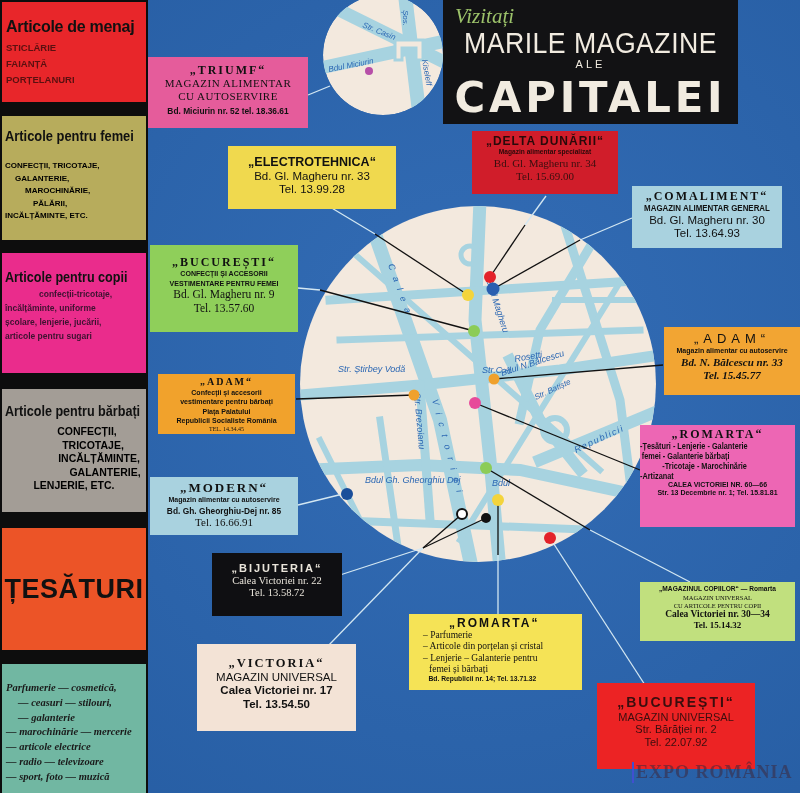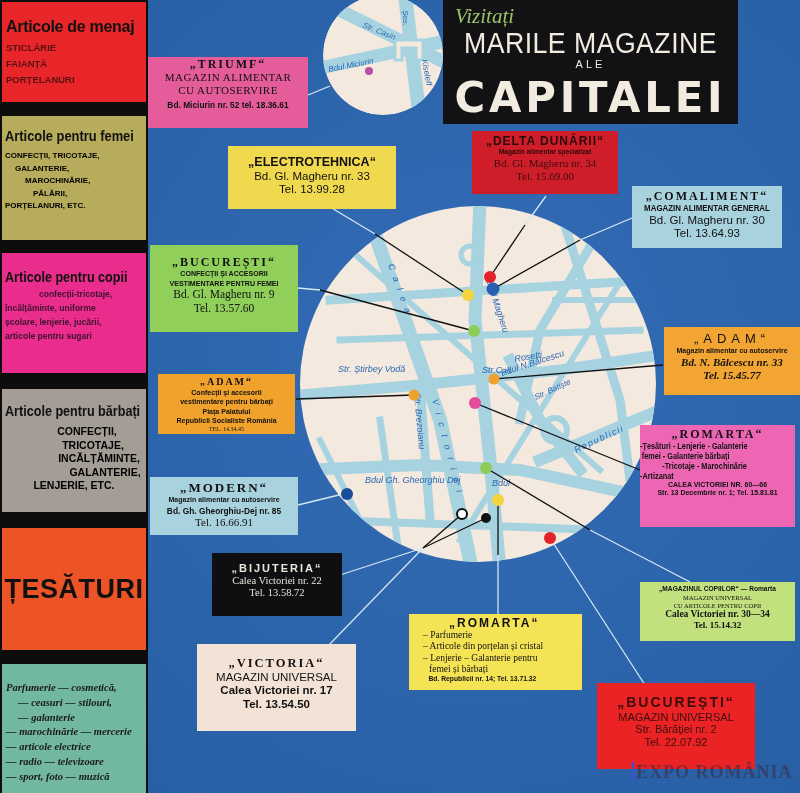--- a/index.html
+++ b/index.html
@@ -8,21 +8,21 @@
 
   
   .leftcol { position: absolute; left: 0; top: 0; width: 148px; height: 793px; background: #0d0d0d; }
   .cat { position: absolute; left: 2px; width: 144px; overflow: hidden; }
   .cat .t { font-family: "Liberation Sans Narrow", "Liberation Sans", sans-serif; color: #111; }
   .cat1 { top: 2px; height: 100px; background: #e8262a; padding: 16px 4px; }
   .cat1 .t { font-size: 16px; font-weight: 700; letter-spacing: -0.3px; }
   .cat1 .items div { font-size: 9.5px; font-weight: 700; color: #5a1010; margin-top: 5px; }
   .cat2 { top: 116px; height: 124px; background: #b7ac5c; padding: 12px 3px; }
   .cat2 .t { font-size: 14px; font-weight: 700; transform: scaleX(0.92); transform-origin: left; white-space: nowrap; }
-  .cat2 .items { font-size: 8px; font-weight: 700; margin-top: 6px; line-height: 12.5px; }
+  .cat2 .items { font-size: 8px; font-weight: 700; margin-top: 16px; line-height: 12.5px; }
   .cat3 { top: 253px; height: 120px; background: #ea2c8c; padding: 16px 3px; }
   .cat3 .t { font-size: 14px; font-weight: 700; transform: scaleX(0.9); transform-origin: left; white-space: nowrap; }
   .cat3 .items { font-size: 8.5px; font-weight: 700; color: #3d1230; line-height: 14px; margin-top: 2px; }
   .cat4 { top: 389px; height: 123px; background: #a39d96; padding: 14px 3px; }
   .cat4 .t { font-size: 14px; font-weight: 700; transform: scaleX(0.9); transform-origin: left; white-space: nowrap; }
   .cat4 .items { font-size: 10.5px; font-weight: 700; line-height: 13.5px; margin-top: 6px; text-align: center; }
   .cat5 { top: 528px; height: 122px; background: #ec5427; display: flex; align-items: center; justify-content: center; }
   .cat5 .t { font-size: 27px; font-weight: 700; letter-spacing: 0.5px; }
   .cat6 { top: 664px; height: 129px; background: #71b7a2; padding: 17px 4px; }
   .cat6 .items { font-family: "Liberation Serif", serif; font-style: italic; font-weight: 700; font-size: 10.5px; line-height: 14.8px; color: #1a1a1a; }
@@ -58,21 +58,21 @@
       <div>PORȚELANURI</div>
     </div>
   </div>
   <div class="cat cat2">
     <div class="t">Articole pentru femei</div>
     <div class="items">
       <div>CONFECȚII, TRICOTAJE,</div>
       <div style="padding-left:10px">GALANTERIE,</div>
       <div style="padding-left:20px">MAROCHINĂRIE,</div>
       <div style="padding-left:28px">PĂLĂRII,</div>
-      <div>PORȚELANURI, ETC.</div>
+      <div>INCĂLȚĂMINTE, ETC.</div>
     </div>
   </div>
   <div class="cat cat3">
     <div class="t">Articole pentru copii</div>
     <div class="items">
       <div style="padding-left:34px">confecții-tricotaje,</div>
       <div>încălțăminte, uniforme</div>
       <div>școlare, lenjerie, jucării,</div>
       <div>articole pentru sugari</div>
     </div>
@@ -207,21 +207,21 @@
   </g>
 </svg>
 
 <div class="title">
   <div class="viz">Vizitați</div>
   <div class="m1">MARILE MAGAZINE</div>
   <div class="ale">ALE</div>
   <div class="cap">CAPITALEI</div>
 </div>
 
-<div class="box" style="left:148px;top:57px;width:160px;height:71px;background:#e55c9b;">
+<div class="box" style="left:148px;top:57px;width:160px;height:71px;background:#e55c9b;padding-top:6px;">
   <div class="n" style="font-size:12px">„TRIUMF“</div>
   <div class="ser" style="font-size:11px;letter-spacing:0.5px">MAGAZIN ALIMENTAR</div>
   <div class="ser" style="font-size:11px;letter-spacing:0.5px">CU AUTOSERVIRE</div>
   <div class="bold cond" style="font-size:9.5px;margin-top:2px">Bd. Miciurin nr. 52 tel. 18.36.61</div>
 </div>
 
 <div class="box" style="left:472px;top:131px;width:146px;height:63px;background:#d01d2a;padding-top:3px;">
   <div style="font-size:12px;font-weight:700;letter-spacing:1px;color:#2a0a0a">„DELTA DUNĂRII“</div>
   <div class="bold cond" style="font-size:7.5px;color:#2a0a0a">Magazin alimentar specializat</div>
   <div class="ser" style="font-size:11px;color:#3a0f0f">Bd. Gl. Magheru nr. 34</div>

